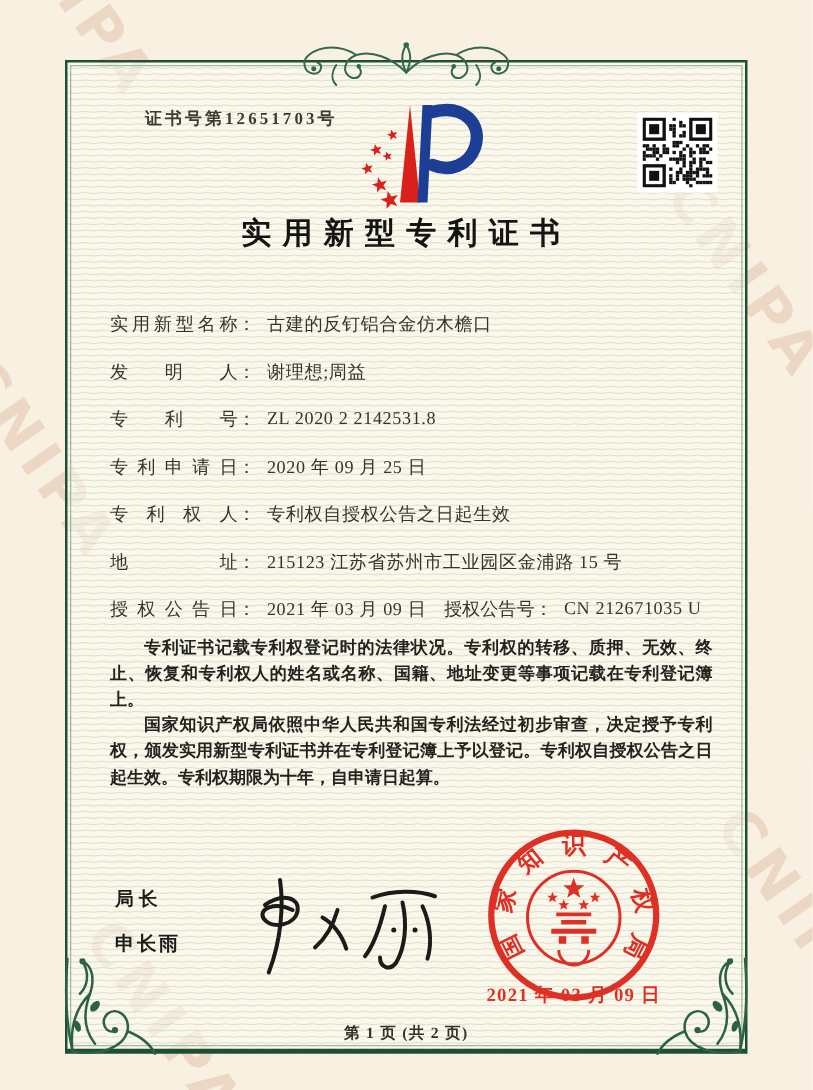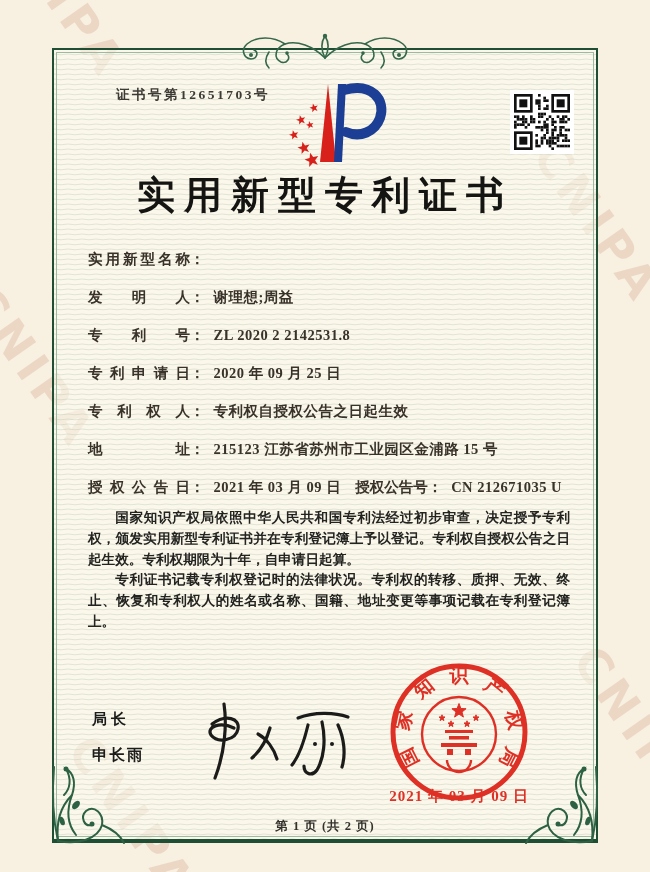--- a/index.html
+++ b/index.html
@@ -54,25 +54,25 @@
     font-size:13.5px; letter-spacing:2.5px; font-weight:bold; color:#3c3a35;margin-left:28px;
   }
   .logo-wrap { position:absolute; left:214px; top:24px; }
   .qr-wrap {
     position:absolute; left:456px; top:40px;
     background:#ffffff; padding:4px; line-height:0;
   }
   .cert-title {
     position:absolute; left:0; top:120px; width:100%;
     text-align:center;
-    font-size:38px; font-weight:bold; letter-spacing:9px;
+    font-size:24px; font-weight:bold; letter-spacing:9px;
     color:#141412;
   }
   .fields { position:absolute; left:34px; top:190px; right:30px; }
-  .field-row { display:flex; align-items:center; height:38px; font-size:14.5px; font-weight:bold; color:#38322a; }
+  .field-row { display:flex; align-items:center; height:38px; font-size:14.5px; font-weight:normal; color:#38322a; }
   .field-label {
     display:inline-block; width:102px;
     text-align:justify; text-align-last:justify;
   }
   .field-colon { margin:0 2px 0 0; }
   .field-value { margin-left:7px; letter-spacing:0.5px; }
   .grant-col2 { margin-left:14px; display:flex; align-items:center; }
   .paragraphs {
     position:absolute; left:34px; top:458px; width:482px;
     font-size:13.6px; line-height:20.8px; color:#232320;
@@ -464,20 +464,21 @@
         <rect x="5.333333333333333" y="42.666666666666664" width="8" height="8" fill="#111"></rect>
       </svg>
   </div>
 
   <div class="cert-title">实用新型专利证书</div>
 
   <div class="fields">
     <div class="field-row">
       <span class="field-label">实用新型名称</span>
         <span class="field-colon">：</span>
+      <span class="field-value">古建的反钉铝合金仿木檐口</span>
     </div>
     <div class="field-row">
       <span class="field-label">发明人</span>
         <span class="field-colon">：</span>
       <span class="field-value">谢理想;周益</span>
     </div>
     <div class="field-row">
       <span class="field-label">专利号</span>
         <span class="field-colon">：</span>
       <span class="field-value">ZL 2020 2 2142531.8</span>
@@ -503,22 +504,22 @@
       <span class="field-value">2021 年 03 月 09 日</span>
       <span class="grant-col2">
         <span>授权公告号</span>
           <span class="field-colon">：</span>
         <span class="field-value">CN 212671035 U</span>
       </span>
     </div>
   </div>
 
   <div class="paragraphs">
+    <p>专利证书记载专利权登记时的法律状况。专利权的转移、质押、无效、终止、恢复和专利权人的姓名或名称、国籍、地址变更等事项记载在专利登记簿上。</p>
     <p>国家知识产权局依照中华人民共和国专利法经过初步审查，决定授予专利权，颁发实用新型专利证书并在专利登记簿上予以登记。专利权自授权公告之日起生效。专利权期限为十年，自申请日起算。</p>
-    <p>专利证书记载专利权登记时的法律状况。专利权的转移、质押、无效、终止、恢复和专利权人的姓名或名称、国籍、地址变更等事项记载在专利登记簿上。</p>
   </div>
 
   <div class="officer">
     <div class="officer-title">局长</div>
     <div class="officer-name">申长雨</div>
   </div>
 
   <div class="signature-wrap">
     <svg width="190" height="95" viewBox="0 0 190 95">
       <g stroke="#1b1b19" fill="none" stroke-width="3.2" stroke-linecap="round" stroke-linejoin="round">

